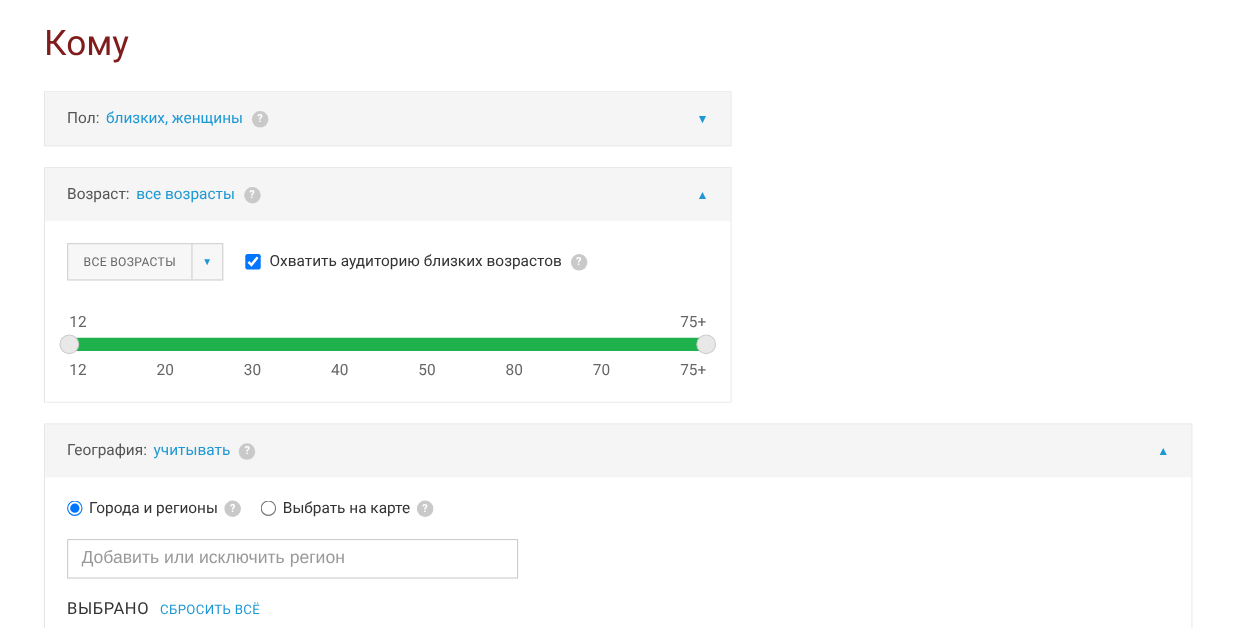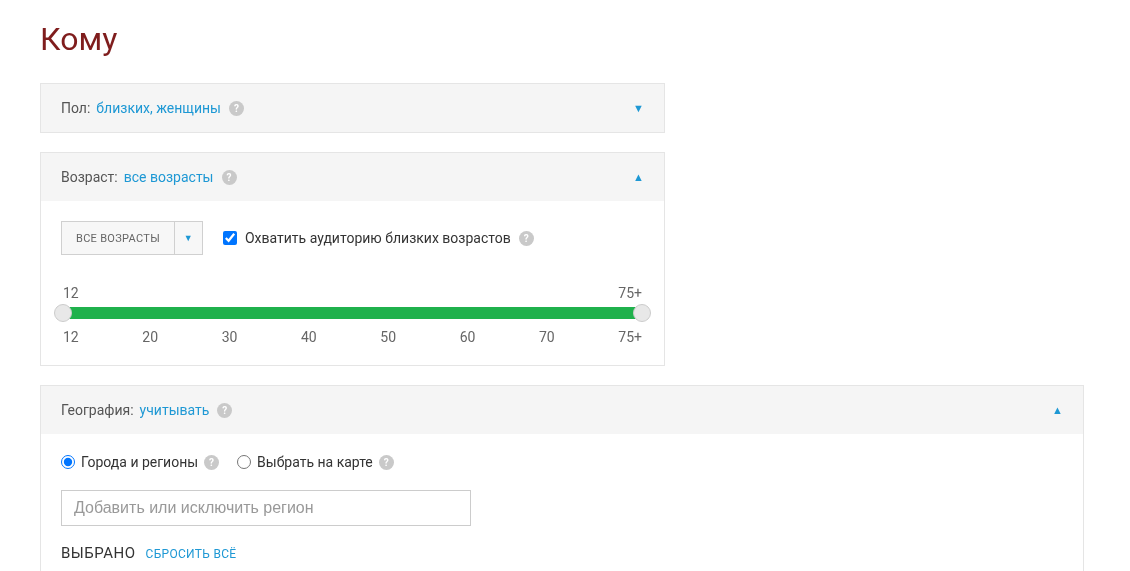--- a/index.html
+++ b/index.html
@@ -86,21 +86,21 @@
         <div class="slider-track">
           <div class="slider-handle left"></div>
           <div class="slider-handle right"></div>
         </div>
         <div class="slider-ticks">
           <span>12</span>
           <span>20</span>
           <span>30</span>
           <span>40</span>
           <span>50</span>
-          <span>60</span>
+          <span>80</span>
           <span>70</span>
           <span>75+</span>
         </div>
       </div>
     </div>
   </div>
 
   <div class="panel wide">
     <div class="panel-header">
       <span class="panel-label">География:</span>

